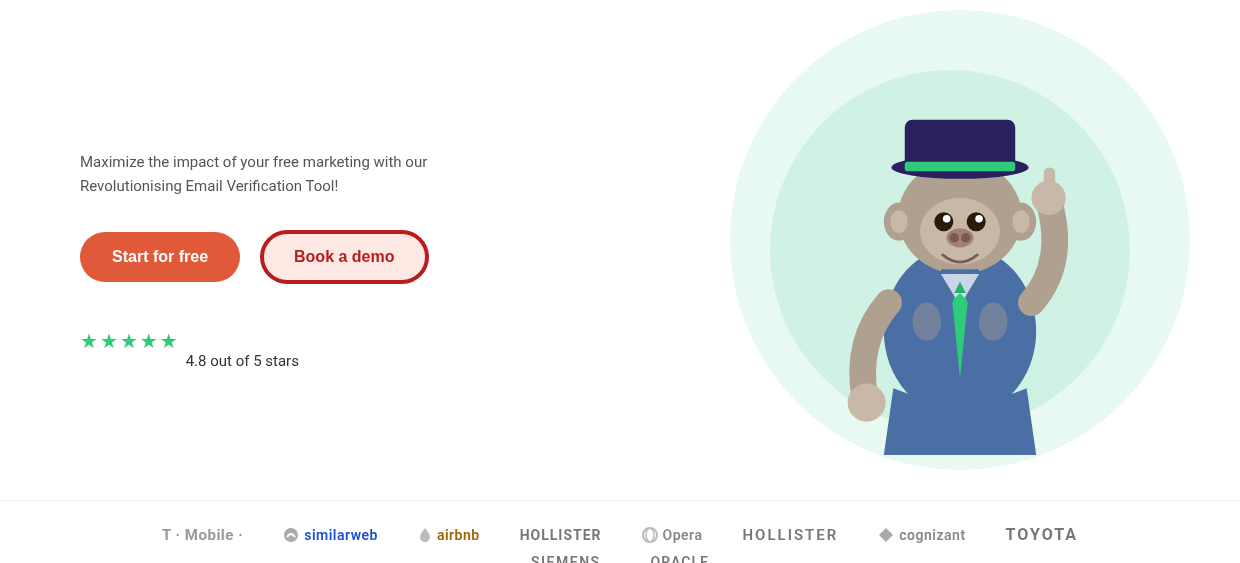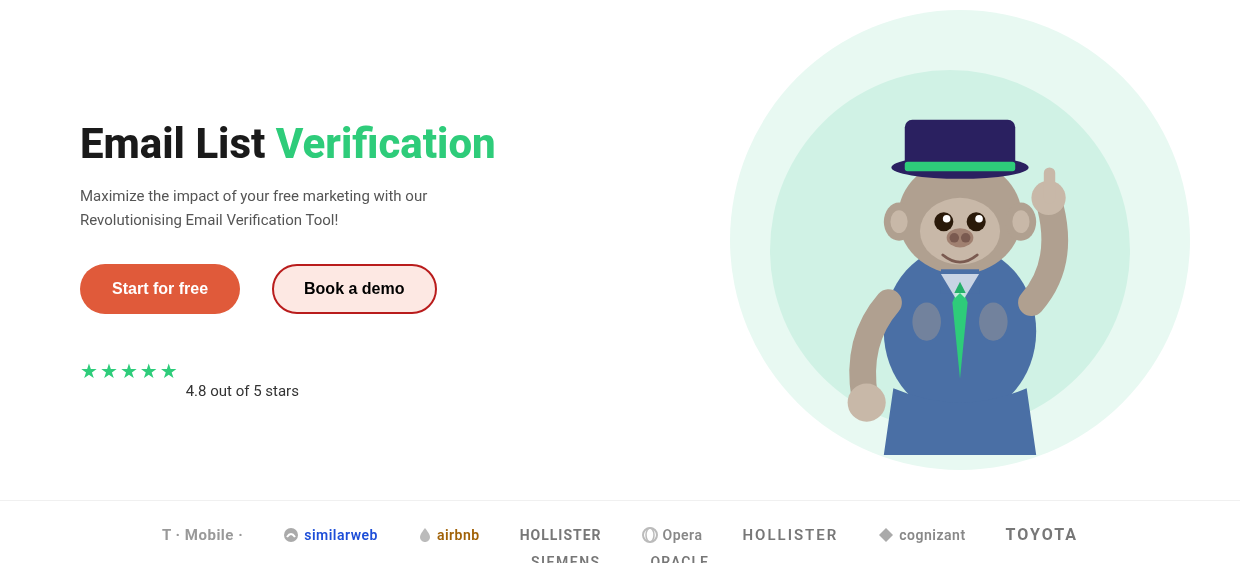--- a/index.html
+++ b/index.html
@@ -53,41 +53,41 @@
     .hero-subtitle {
       font-size: 15px;
       color: #555;
       line-height: 1.6;
       margin-bottom: 32px;
       max-width: 380px;
     }
 
     .cta-buttons {
       display: flex;
-      gap: 32px;
+      gap: 20px;
       align-items: center;
       margin-bottom: 28px;
     }
 
     .btn-primary {
       background: #e05a3a;
       color: white;
       border: none;
       border-radius: 30px;
       padding: 16px 32px;
       font-size: 16px;
       font-weight: 700;
       cursor: pointer;
       white-space: nowrap;
     }
 
     .btn-secondary {
       background: #fde8e3;
-      color: #000000;
-      border: 2px solid #b91c1c;
+      color: #b91c1c;
+      border: 4px solid #b91c1c;
       border-radius: 30px;
       padding: 14px 30px;
       font-size: 16px;
       font-weight: 600;
       cursor: pointer;
       white-space: nowrap;
     }
 
     .rating-row {
       display: flex;
@@ -204,23 +204,20 @@
     .logo-item.oracle { font-size: 14px; letter-spacing: 1px; color: #777; }
   </style>
 </head>
 <body>
 
 <div class="page-wrapper">
 
   <div class="hero-section">
 
     <div class="hero-content">
-      <h1 class="hero-title">
-        <span>Email List </span><span class="highlight">Verification</span>
-      </h1>
       <p class="hero-subtitle">Maximize the impact of your free marketing with our Revolutionising Email Verification Tool!</p>
 
       <div class="cta-buttons">
         <button class="btn-primary">Start for free</button>
         <button class="btn-secondary">Book a demo</button>
       </div>
 
       <div class="rating-row">
         <div class="stars">
           <span class="star">★</span>

